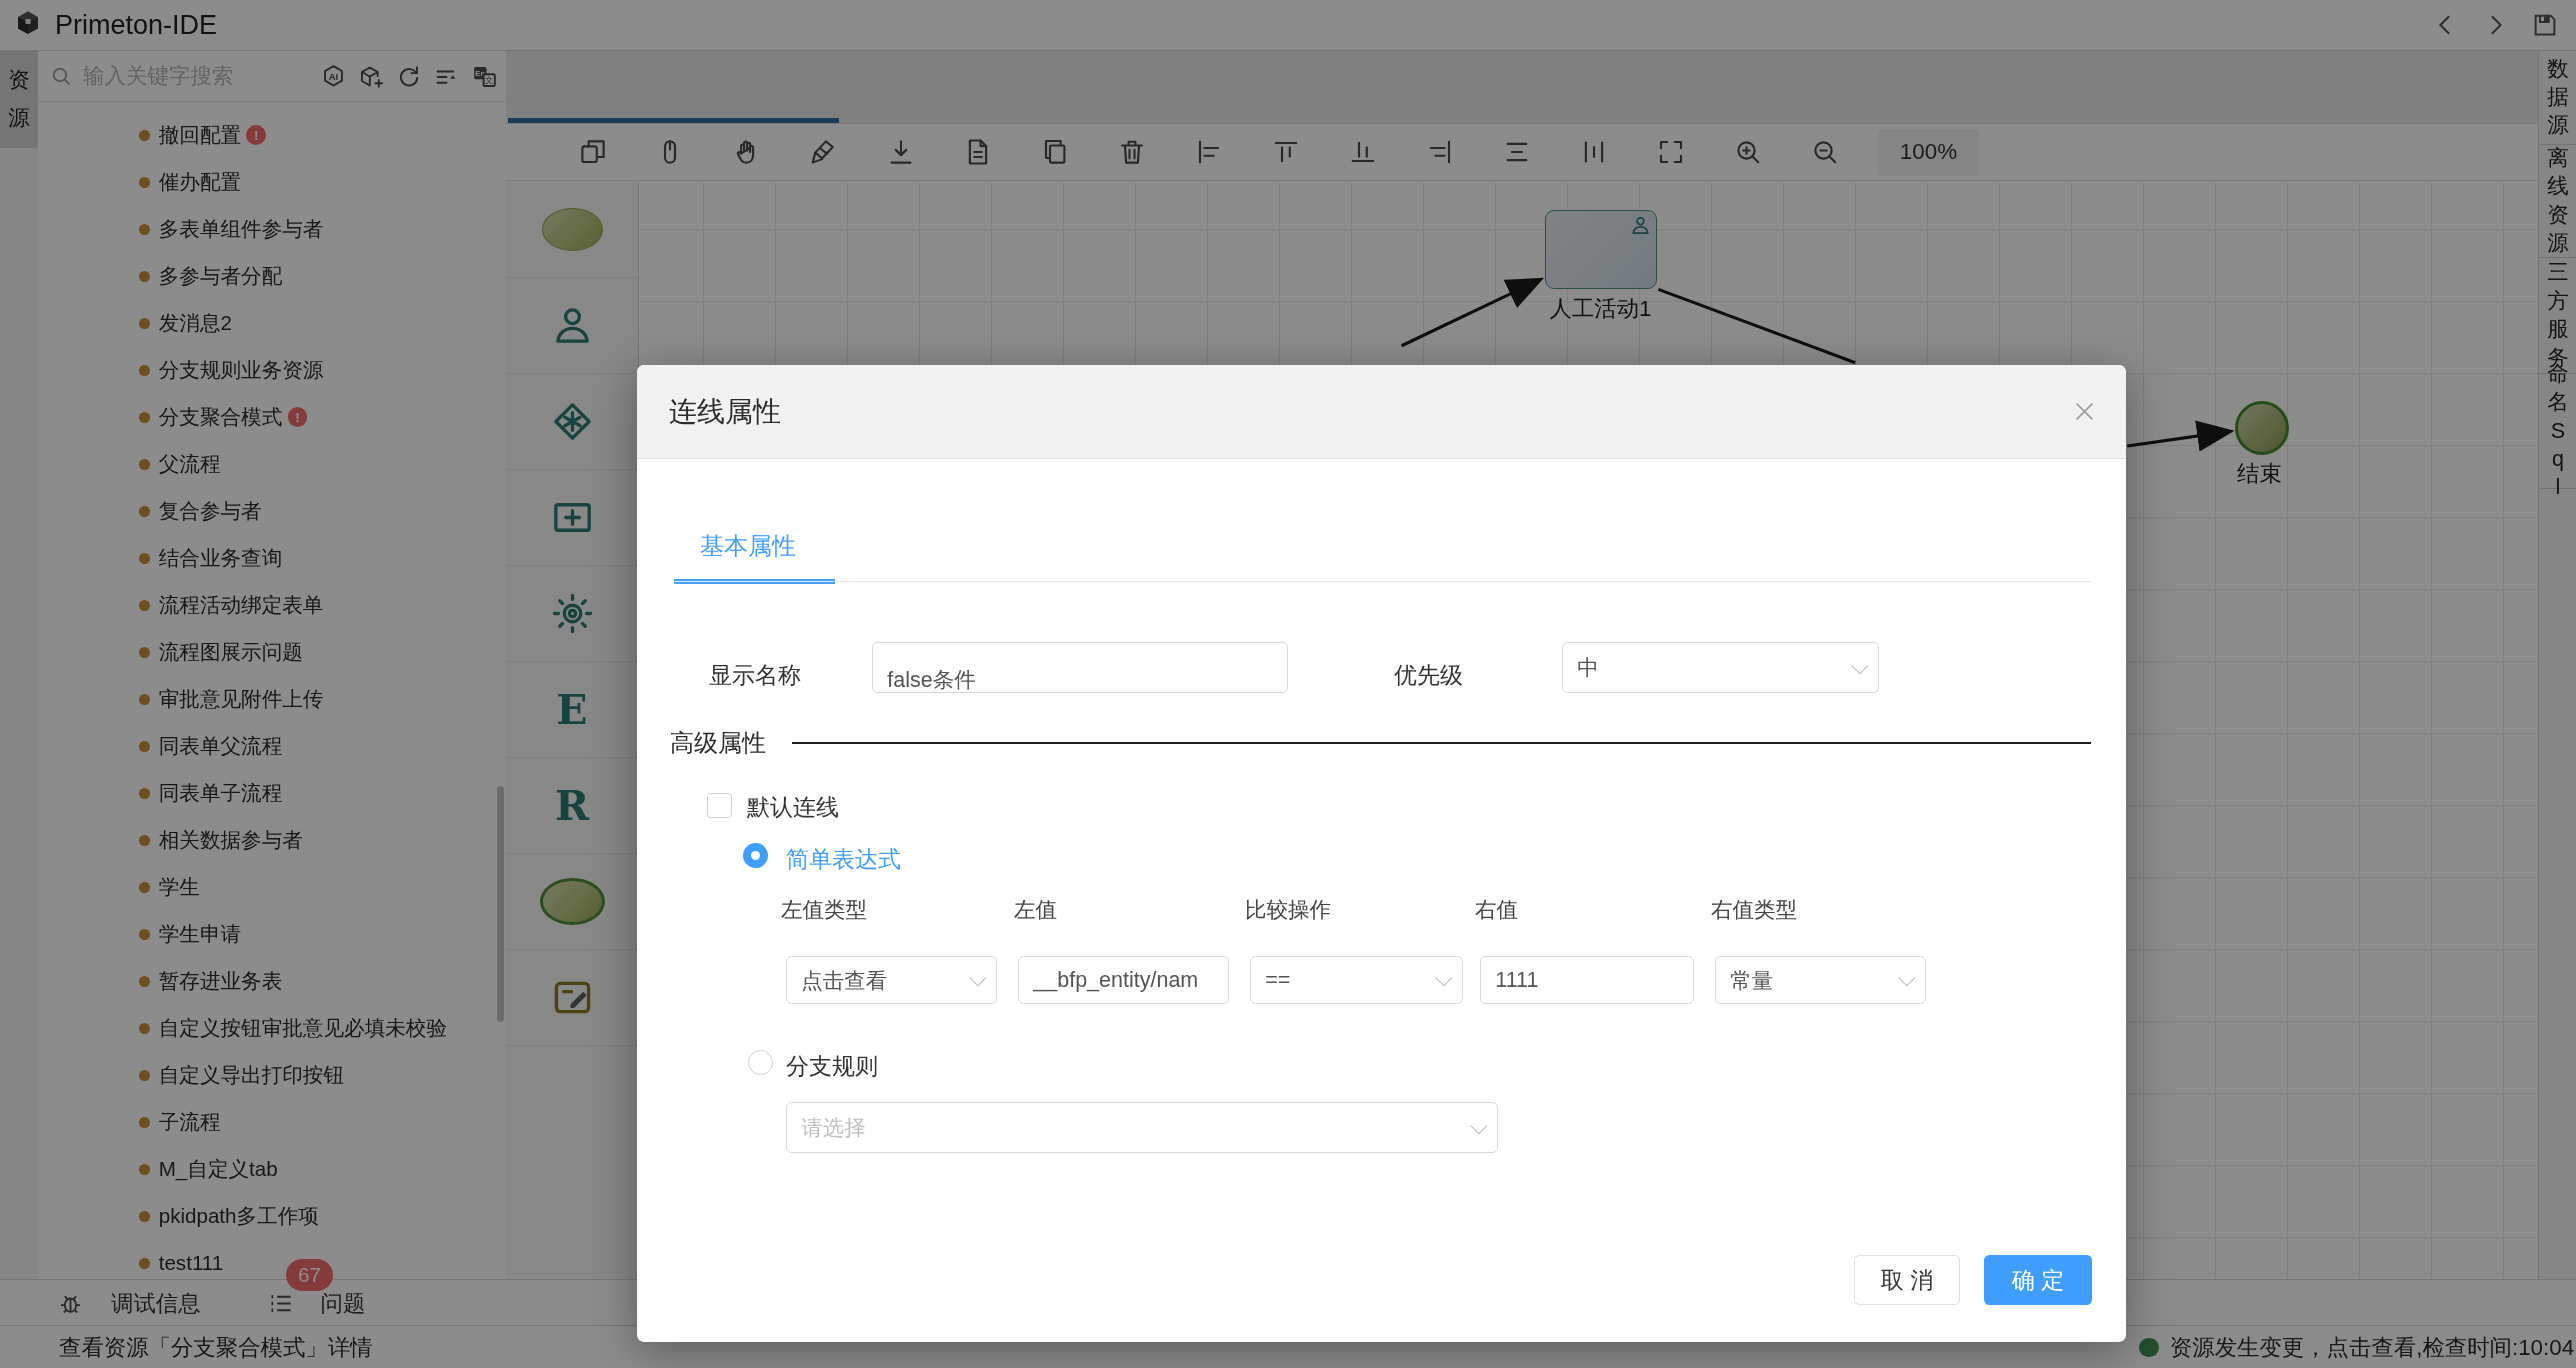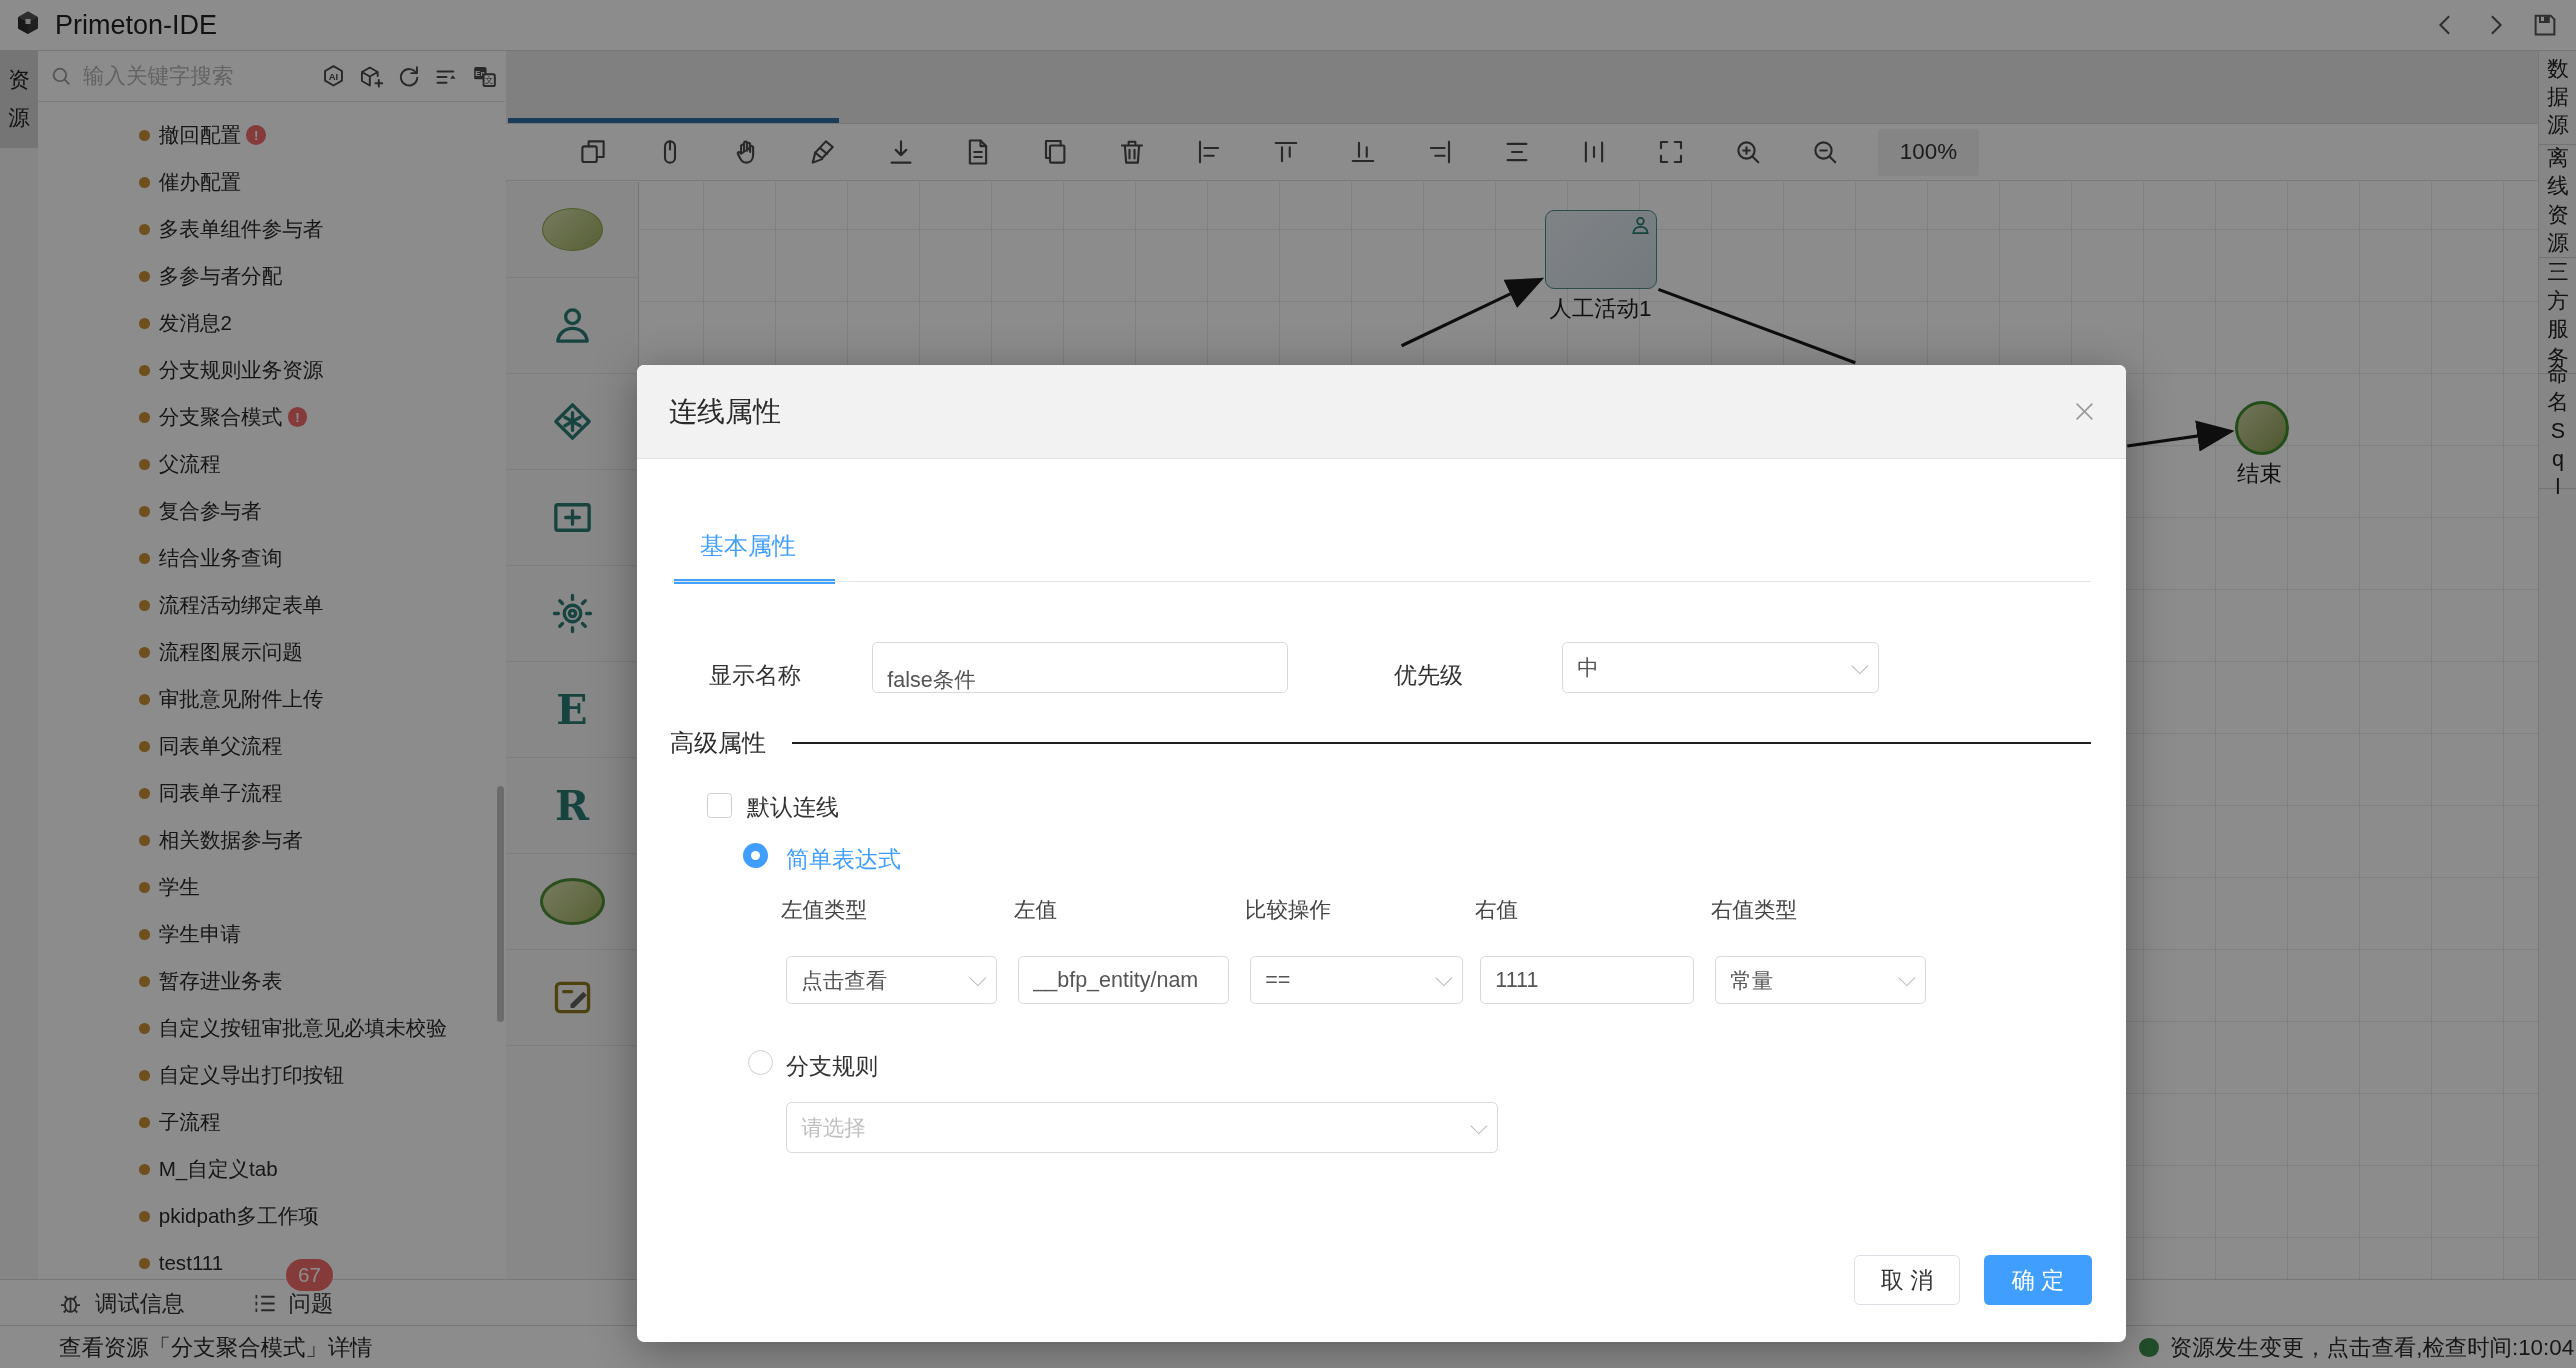--- a/index.html
+++ b/index.html
@@ -66,21 +66,21 @@
   .node-label{position:absolute;width:179px;text-align:center;font-size:22.4px;color:#1d1d1d;}
   #node-end{position:absolute;left:1595px;top:219px;width:48px;height:48px;border-radius:50%;
             border:3.6px solid #3f8c2f;background:linear-gradient(135deg,#d0d6a6,#8f9f55);cursor:pointer;}
   
   #right-rail{left:2538px;top:51px;width:38px;height:1228px;background:#f4f4f4;border-left:0.9px solid #d9d9d9;}
   .rtab{width:38px;display:flex;flex-direction:column;align-items:center;justify-content:center;gap:5.4px;
         font-size:21.5px;color:#222;border-bottom:0.9px solid #cfcfcf;cursor:pointer;}
   
   #bottom-panel{left:0;top:1279px;width:2576px;height:47px;background:#fff;border-top:0.9px solid #d9d9d9;
                 display:flex;align-items:center;}
-  .bp-item{display:flex;align-items:center;gap:11px;font-size:22.4px;color:#333;cursor:pointer;}
+  .bp-item{display:flex;align-items:center;gap:27px;font-size:22.4px;color:#333;cursor:pointer;}
   #bp-debug{margin-left:57px;}
   #bp-problems{margin-left:66px;}
   .bp-ic{width:27px;height:27px;color:#4a4a4a;}
   #problem-badge{position:absolute;left:286px;top:1259px;min-width:47px;height:32px;border-radius:16px;
                  background:var(--badge);color:#fff;font-size:20.6px;display:flex;align-items:center;
                  justify-content:center;padding:0 5.4px;box-sizing:border-box;}
   #statusbar{left:0;top:1325px;width:2576px;height:43px;background:#fff;border-top:0.9px solid #d9d9d9;}
   #status-left{position:absolute;left:59px;top:0;height:43px;display:flex;align-items:center;
                font-size:22.4px;color:#2b2b2b;}
   #status-right{position:absolute;right:1.8px;top:0;height:43px;display:flex;align-items:center;gap:10.7px;

